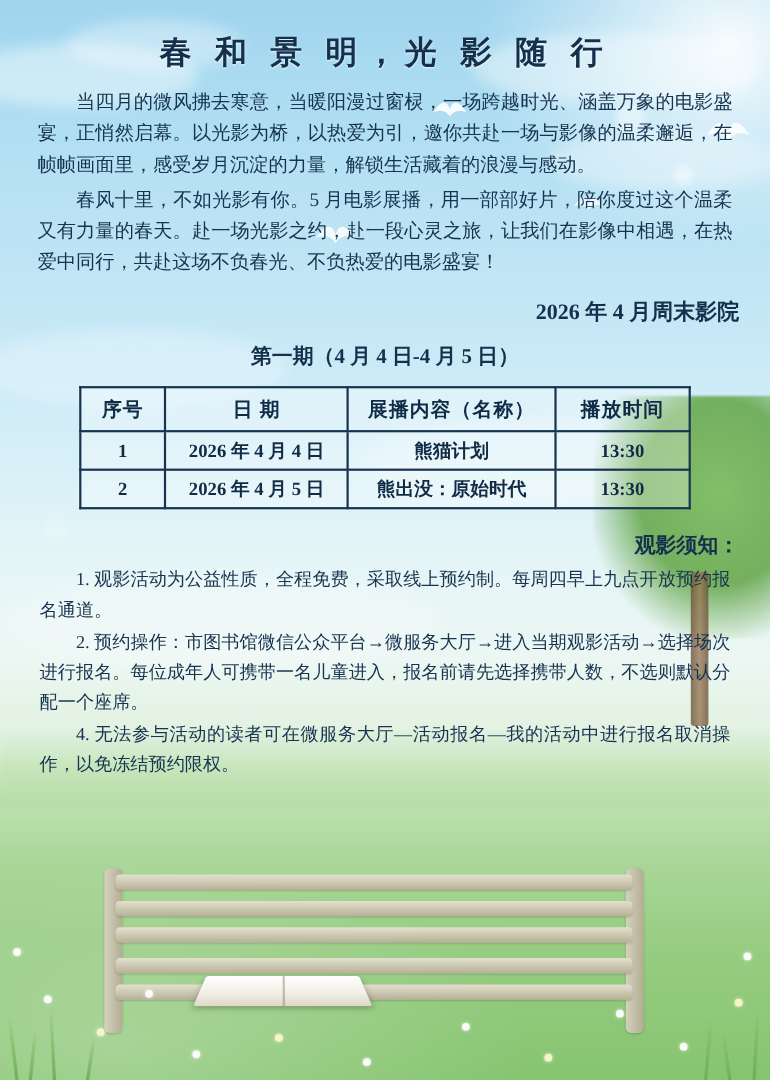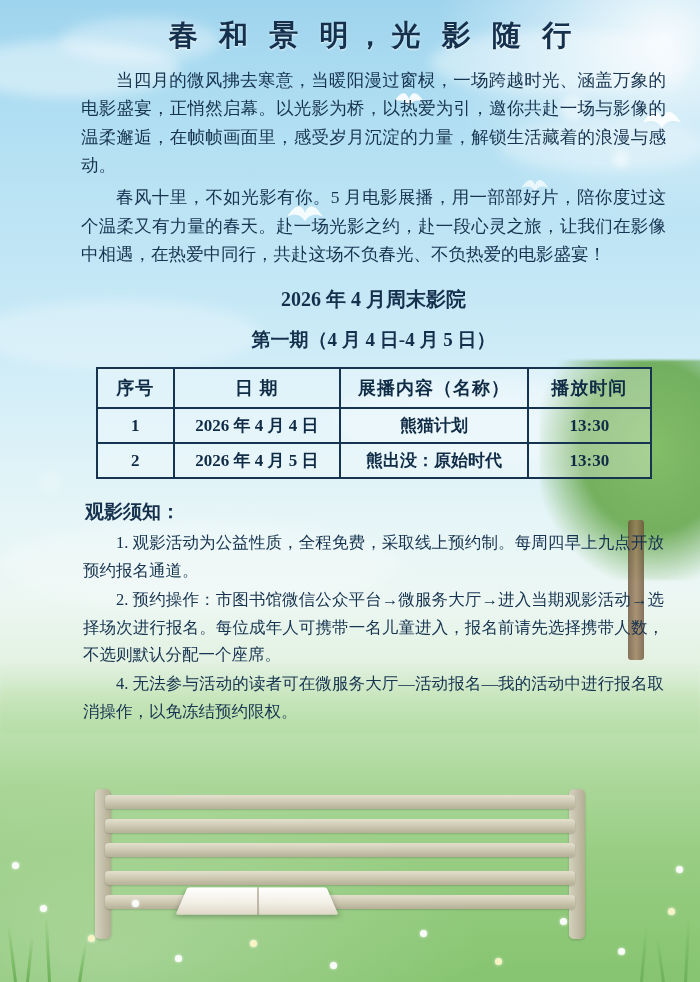--- a/index.html
+++ b/index.html
@@ -174,23 +174,22 @@
     position: absolute;
     width: 34px;
     height: 22px;
     opacity: 0.92;
   }
 
   
   .content {
     position: relative;
     z-index: 5;
-    padding: 0 28px;
+    padding: 12px 28px;
     box-sizing: border-box;
-    margin-left: 47px;
   }
 
   .title {
     text-align: center;
     font-size: 29px;
     font-weight: bold;
     letter-spacing: 7px;
     color: #14304d;
     padding-top: 16px;
     padding-bottom: 10px;
@@ -201,21 +200,21 @@
     font-size: 17.5px;
     line-height: 1.62;
     color: #16334f;
     text-indent: 2em;
     margin: 0 0 4px 0;
     text-align: justify;
     padding: 0 6px;
   }
 
   .subhead {
-    text-align: center;
+    text-align: right;
     font-size: 20px;
     font-weight: bold;
     color: #14304d;
     margin-top: 18px;
   }
   .subhead2 {
     text-align: center;
     font-size: 19px;
     font-weight: bold;
     color: #14304d;
@@ -250,20 +249,21 @@
   .col-name { width: 212px; }
   .col-time { width: 132px; }
 
   .notice-title {
     font-size: 19px;
     font-weight: bold;
     color: #14304d;
     margin-top: 20px;
     margin-bottom: 4px;
     padding-left: 10px;
+    text-align: right;
   }
   .notice-title .colon { font-weight: bold; }
 
   .notice-item {
     font-size: 16.5px;
     line-height: 1.68;
     color: #16334f;
     text-indent: 2em;
     margin: 0 0 1px 0;
     padding: 0 8px;

